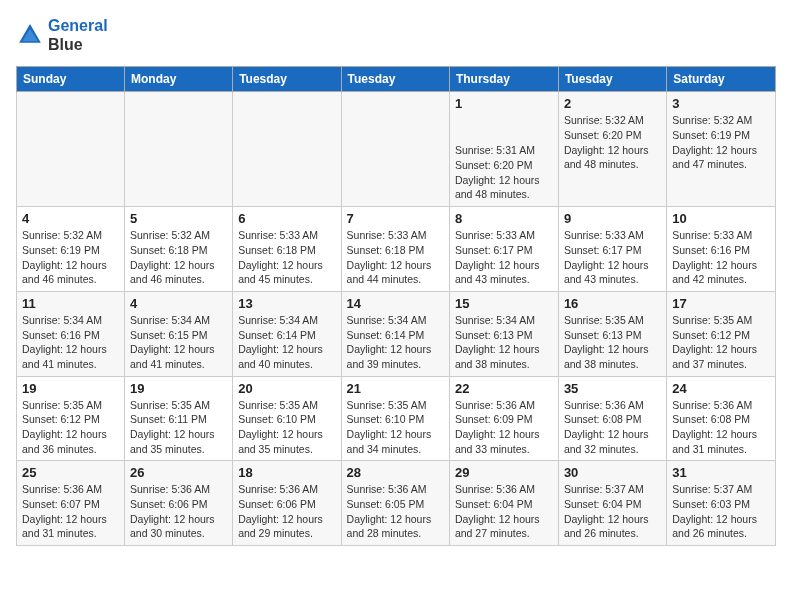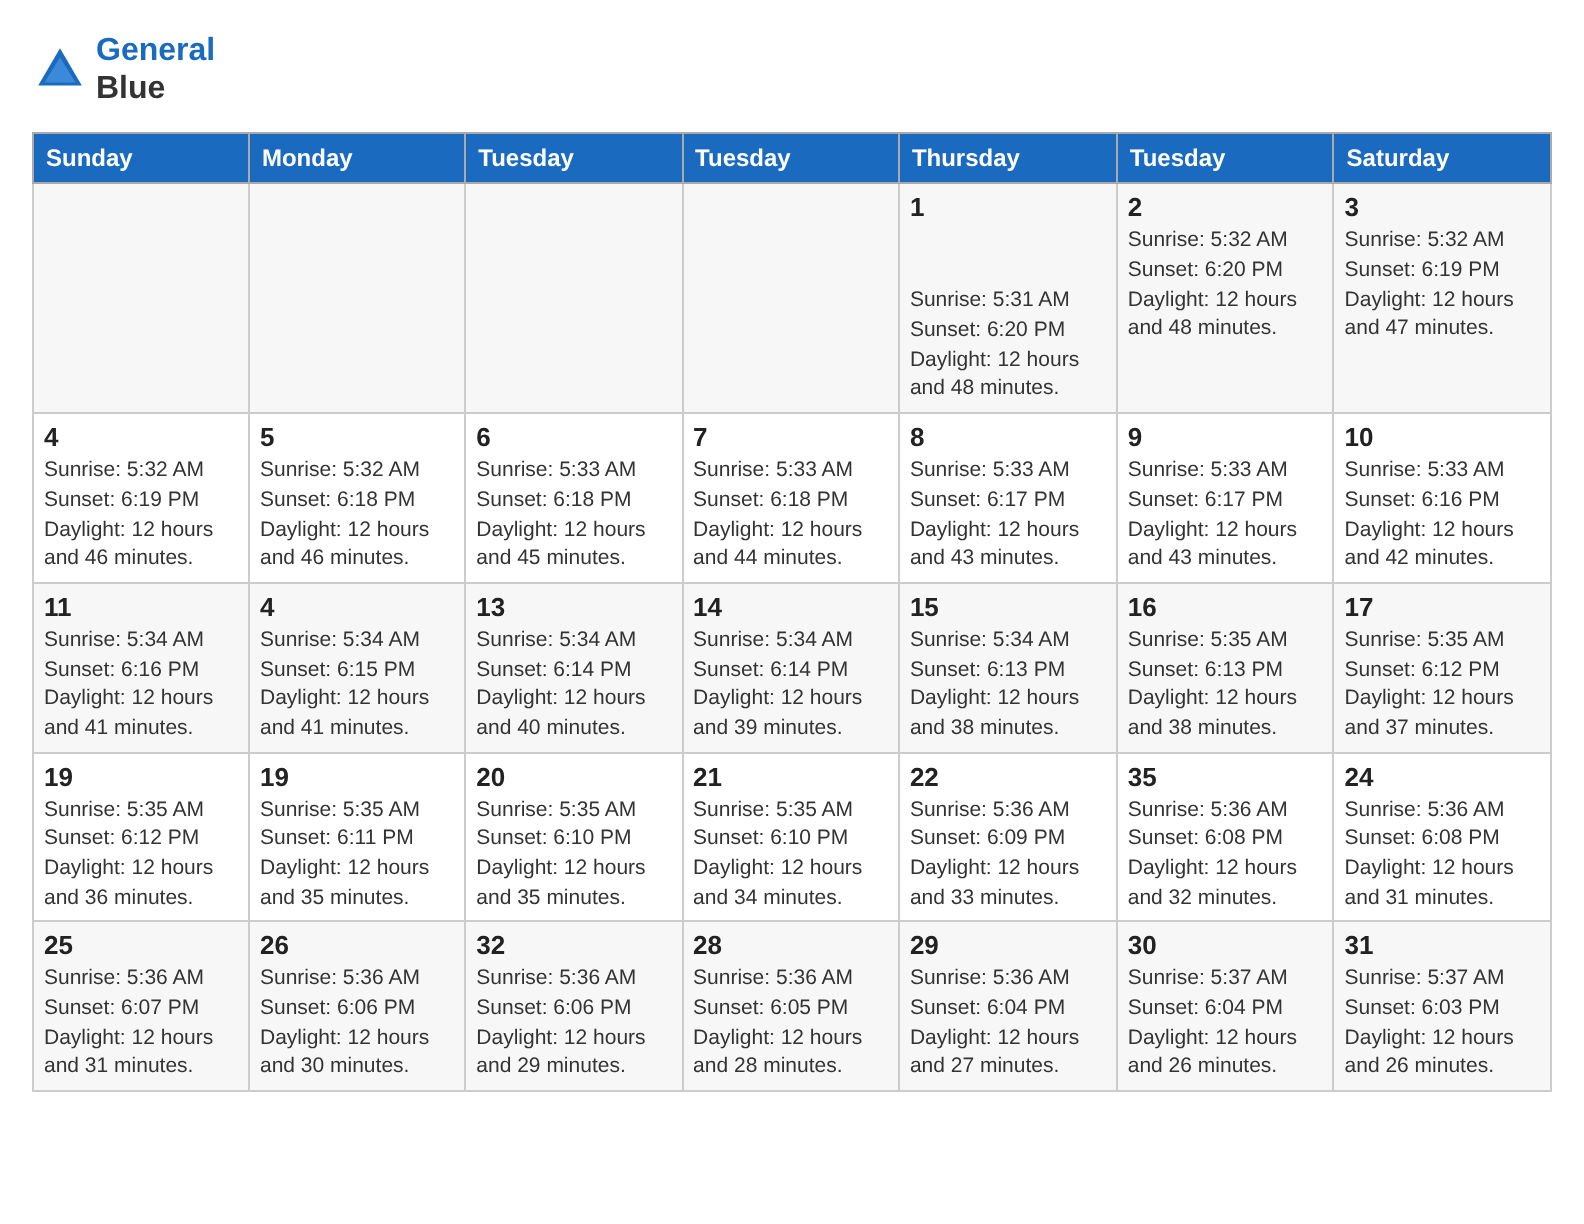--- a/index.html
+++ b/index.html
@@ -308,21 +308,21 @@
 and 31 minutes.</div>
         </td>
         <td>
           <span class="day-num">26</span>
           <div class="day-detail" style="white-space: pre-line;">Sunrise: 5:36 AM
 Sunset: 6:06 PM
 Daylight: 12 hours
 and 30 minutes.</div>
         </td>
         <td>
-          <span class="day-num">32</span>
+          <span class="day-num">18</span>
           <div class="day-detail" style="white-space: pre-line;">Sunrise: 5:36 AM
 Sunset: 6:06 PM
 Daylight: 12 hours
 and 29 minutes.</div>
         </td>
         <td>
           <span class="day-num">28</span>
           <div class="day-detail" style="white-space: pre-line;">Sunrise: 5:36 AM
 Sunset: 6:05 PM
 Daylight: 12 hours

